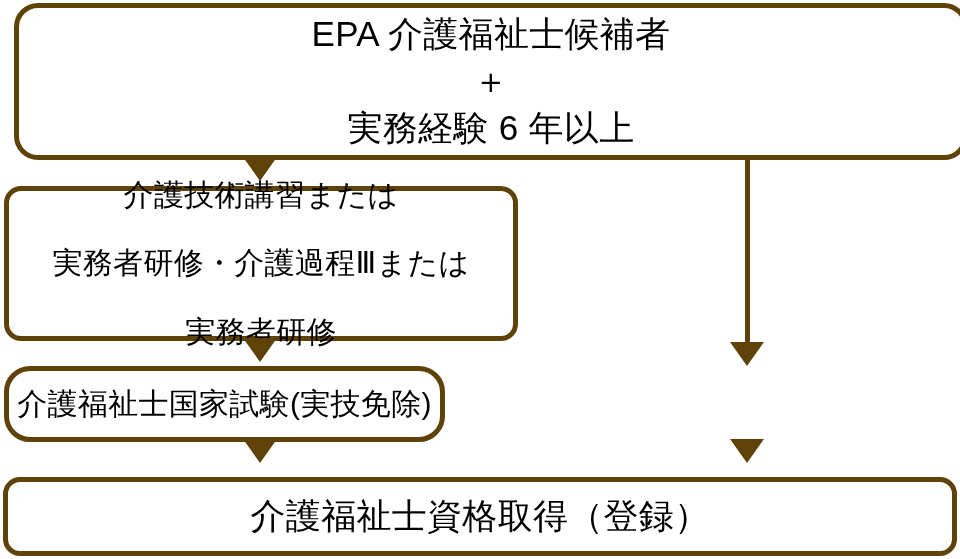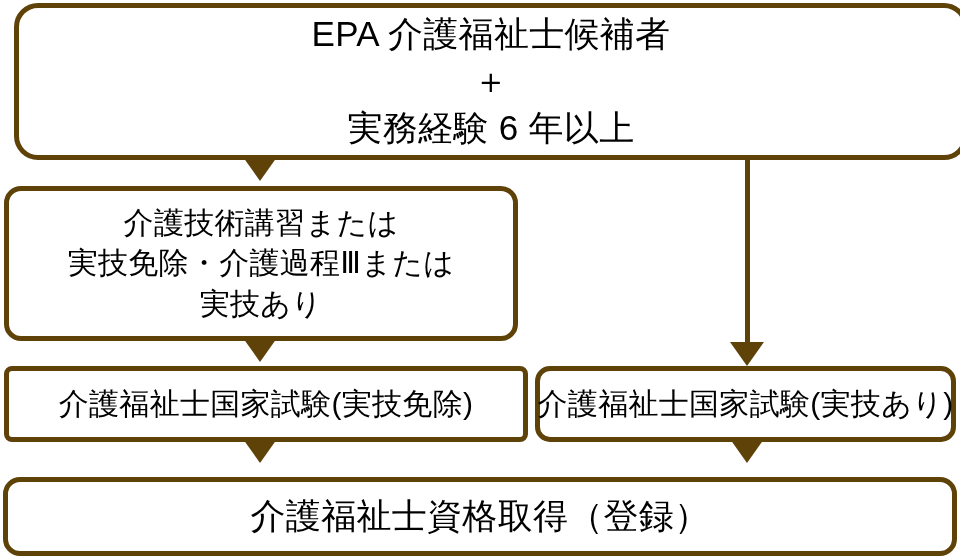--- a/index.html
+++ b/index.html
@@ -48,30 +48,31 @@
   }
   #node-candidate .line { padding: 1px 0; }
 
   #node-training {
     left: 4px;
     top: 186px;
     width: 514px;
     height: 155px;
     font-size: 30px;
     border-radius: 17px;
+    gap: 28px;
   }
   #node-training .line { padding: 1px 0; }
 
   #node-exam-exempt {
     left: 4px;
     top: 366px;
-    width: 524px;
+    width: 441px;
     height: 76px;
     font-size: 30px;
-    border-radius: 8px;
+    border-radius: 26px;
   }
 
   #node-exam-practical {
     left: 535px;
     top: 366px;
     width: 421px;
     height: 76px;
     font-size: 30px;
     border-radius: 15px;
   }
@@ -138,33 +139,30 @@
     <span class="line">実務経験 6 年以上</span>
   </div>
 
   <div class="arrowhead" id="arrow-candidate-to-training"></div>
 
   <div class="vline" id="line-candidate-to-practical"></div>
   <div class="arrowhead" id="arrow-candidate-to-practical"></div>
 
   <div class="node" id="node-training">
     <span class="line">介護技術講習または</span>
-    <span class="line">実技免除・介護過程Ⅲまたは</span>
-    <span class="line">実技あり</span>
+    <span class="line">実務者研修・介護過程Ⅲまたは</span>
+    <span class="line">実務者研修</span>
   </div>
 
   <div class="arrowhead" id="arrow-training-to-exam"></div>
 
   <div class="node" id="node-exam-exempt">
     <span class="line">介護福祉士国家試験(実技免除)</span>
   </div>
 
-  <div class="node" id="node-exam-practical">
-    <span class="line">介護福祉士国家試験(実技あり)</span>
-  </div>
 
   <div class="arrowhead" id="arrow-exempt-to-qualification"></div>
   <div class="arrowhead" id="arrow-practical-to-qualification"></div>
 
   <div class="node" id="node-qualification">
     <span class="line">介護福祉士資格取得（登録）</span>
   </div>
 
 </div>
 

